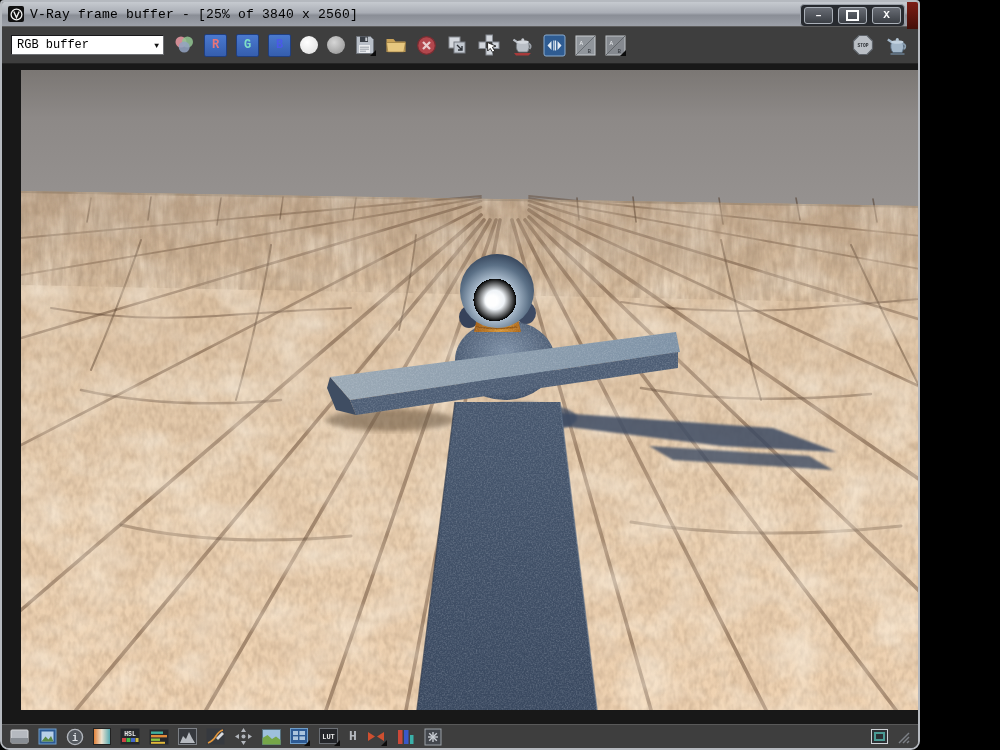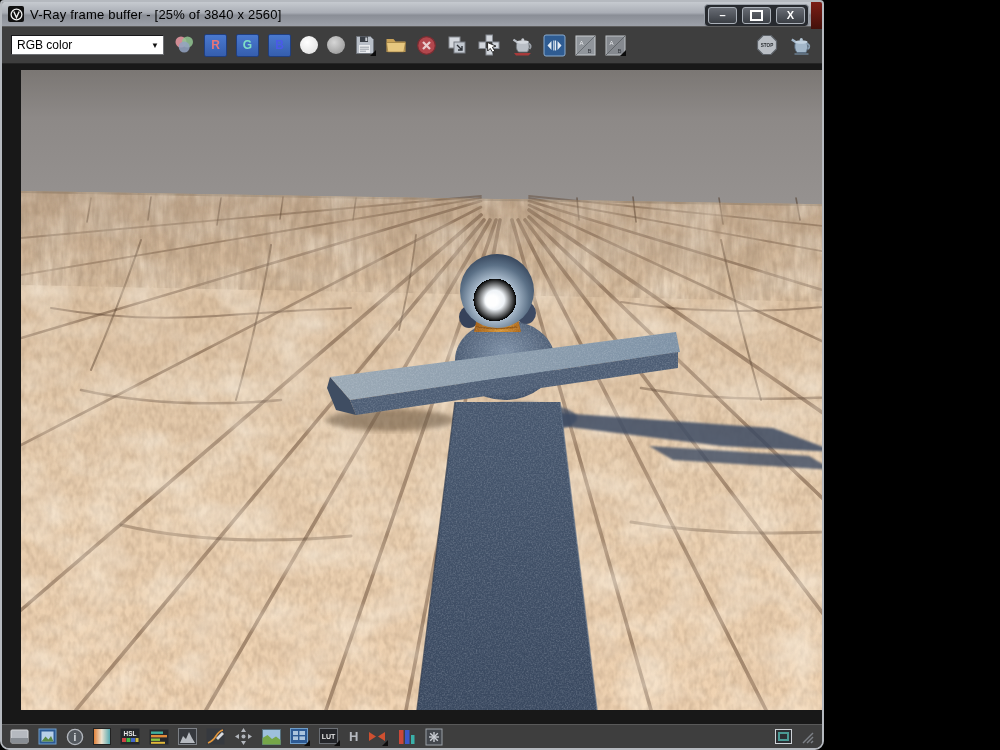--- a/index.html
+++ b/index.html
@@ -1,17 +1,17 @@
 <!DOCTYPE html>
 <html><head>
 <meta charset="utf-8">
 <style>
   html,body{margin:0;padding:0;width:1000px;height:750px;background:#000;font-family:"Liberation Sans",sans-serif;-webkit-font-smoothing:antialiased;}
-  .window{position:absolute;left:0;top:0;width:824px;height:750px;box-sizing:border-box;
-    border:2px solid #b5b9bf;border-radius:4px 4px 9px 9px;background:#3e3e3e;overflow:hidden;}
+  .window{position:absolute;left:0;top:0;width:920px;height:750px;box-sizing:border-box;
+    border:2px solid #b5b9bf;border-radius:4px 4px 9px 9px;background:#3e3e3e;overflow:hidden;font-family:Liberation Mono, monospace;}
   
   .titlebar{position:absolute;left:0;top:0;right:0;height:24px;
     background:linear-gradient(180deg,#c6cad0 0%,#a9adb5 45%,#8a8e96 55%,#9da1a9 100%);
     border-bottom:1px solid #54575d;display:flex;align-items:center;padding-left:6px;}
   .vray-logo{width:16px;height:16px;background:#101010;border-radius:2px;display:flex;align-items:center;justify-content:center;margin-right:6px;}
   .title-text{font-size:13px;color:#000;letter-spacing:.2px;white-space:nowrap;}
   .win-btns{position:absolute;right:13px;top:2px;display:flex;gap:5px;padding:2px 3px;
     background:#272a2f;border:1px solid #9aa0a8;border-radius:4px;}
   .win-btn{width:27px;height:15px;background:linear-gradient(180deg,#686c74,#3a3e44);
     border:1px solid #aab0b8;border-radius:3px;color:#fff;font-size:11px;font-weight:bold;
@@ -66,21 +66,21 @@
       <div class="win-btn">
           <span class="max-glyph"></span>
         </div>
       <div class="win-btn">X</div>
     </div>
   </div>
   <div class="red-corner"></div>
 
   <div class="toolbar">
     <div class="dropdown">
-      <span>RGB color</span>
+      <span>RGB buffer</span>
       <span class="arrow">▼</span>
     </div>
     <span class="tb-ico">
       <svg width="22" height="20" viewBox="0 0 22 20">
           <circle cx="8" cy="7" r="5.5" fill="#d9909a" opacity=".95"></circle>
           <circle cx="14.5" cy="7" r="5.5" fill="#92c492" opacity=".85"></circle>
           <circle cx="11.2" cy="12" r="5.5" fill="#93a3c2" opacity=".85"></circle>
         </svg>
     </span>
     <div class="chan-btn">

